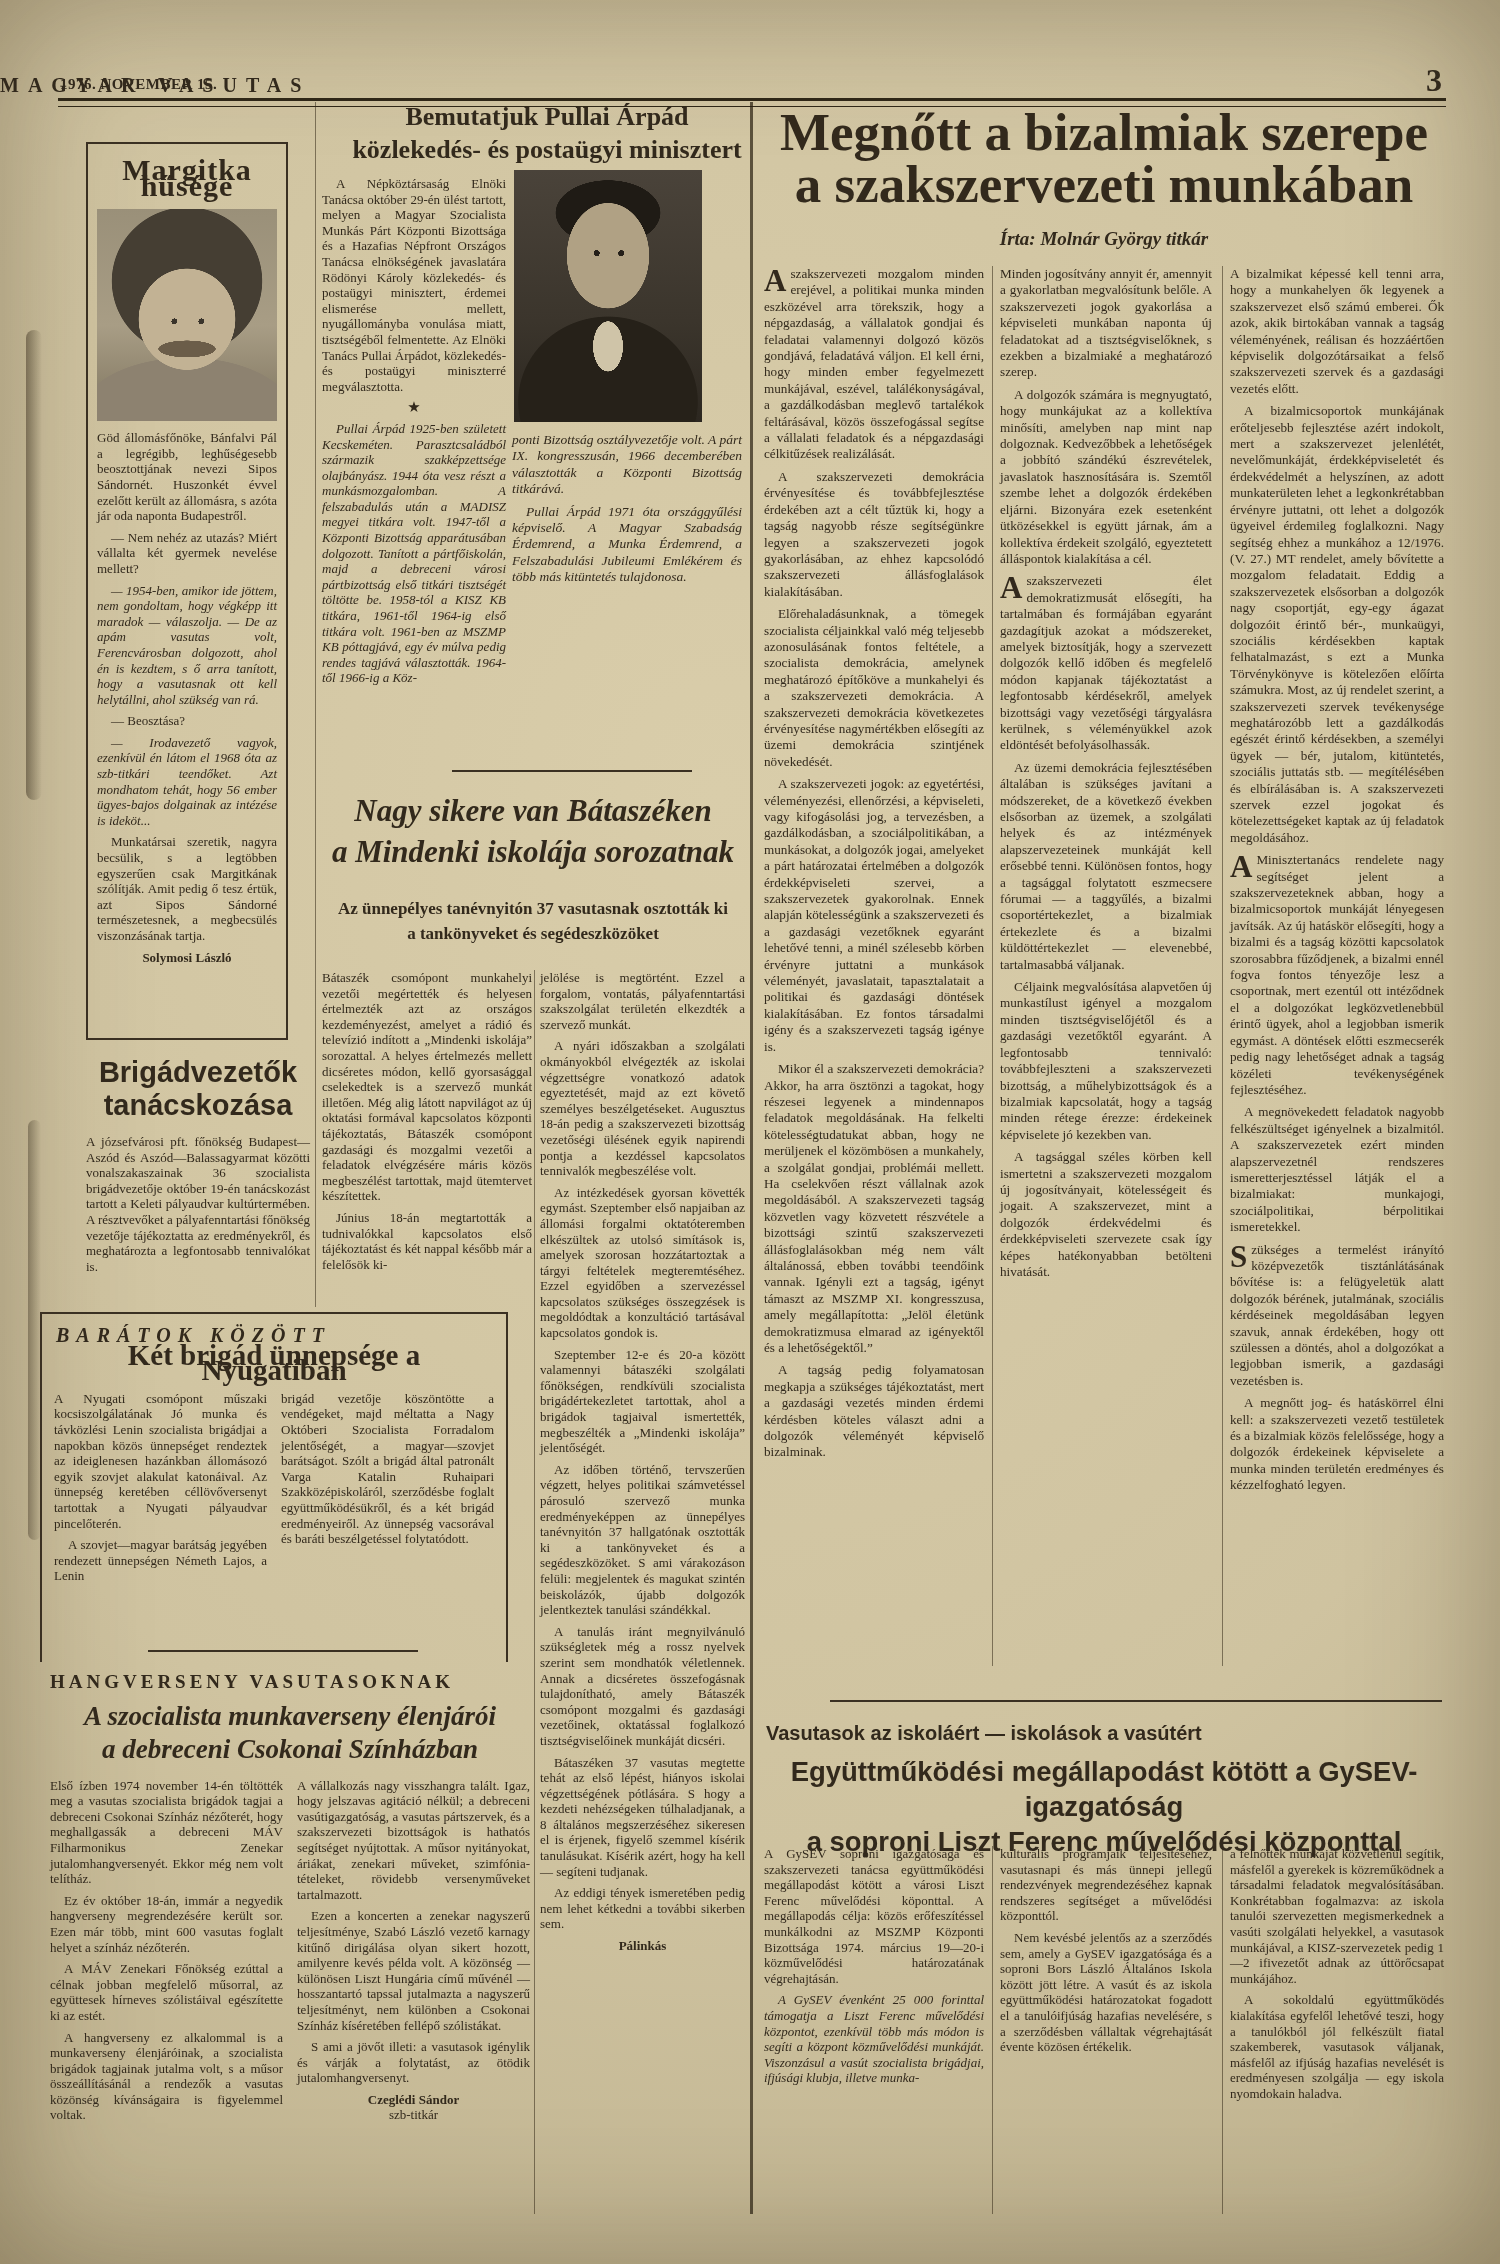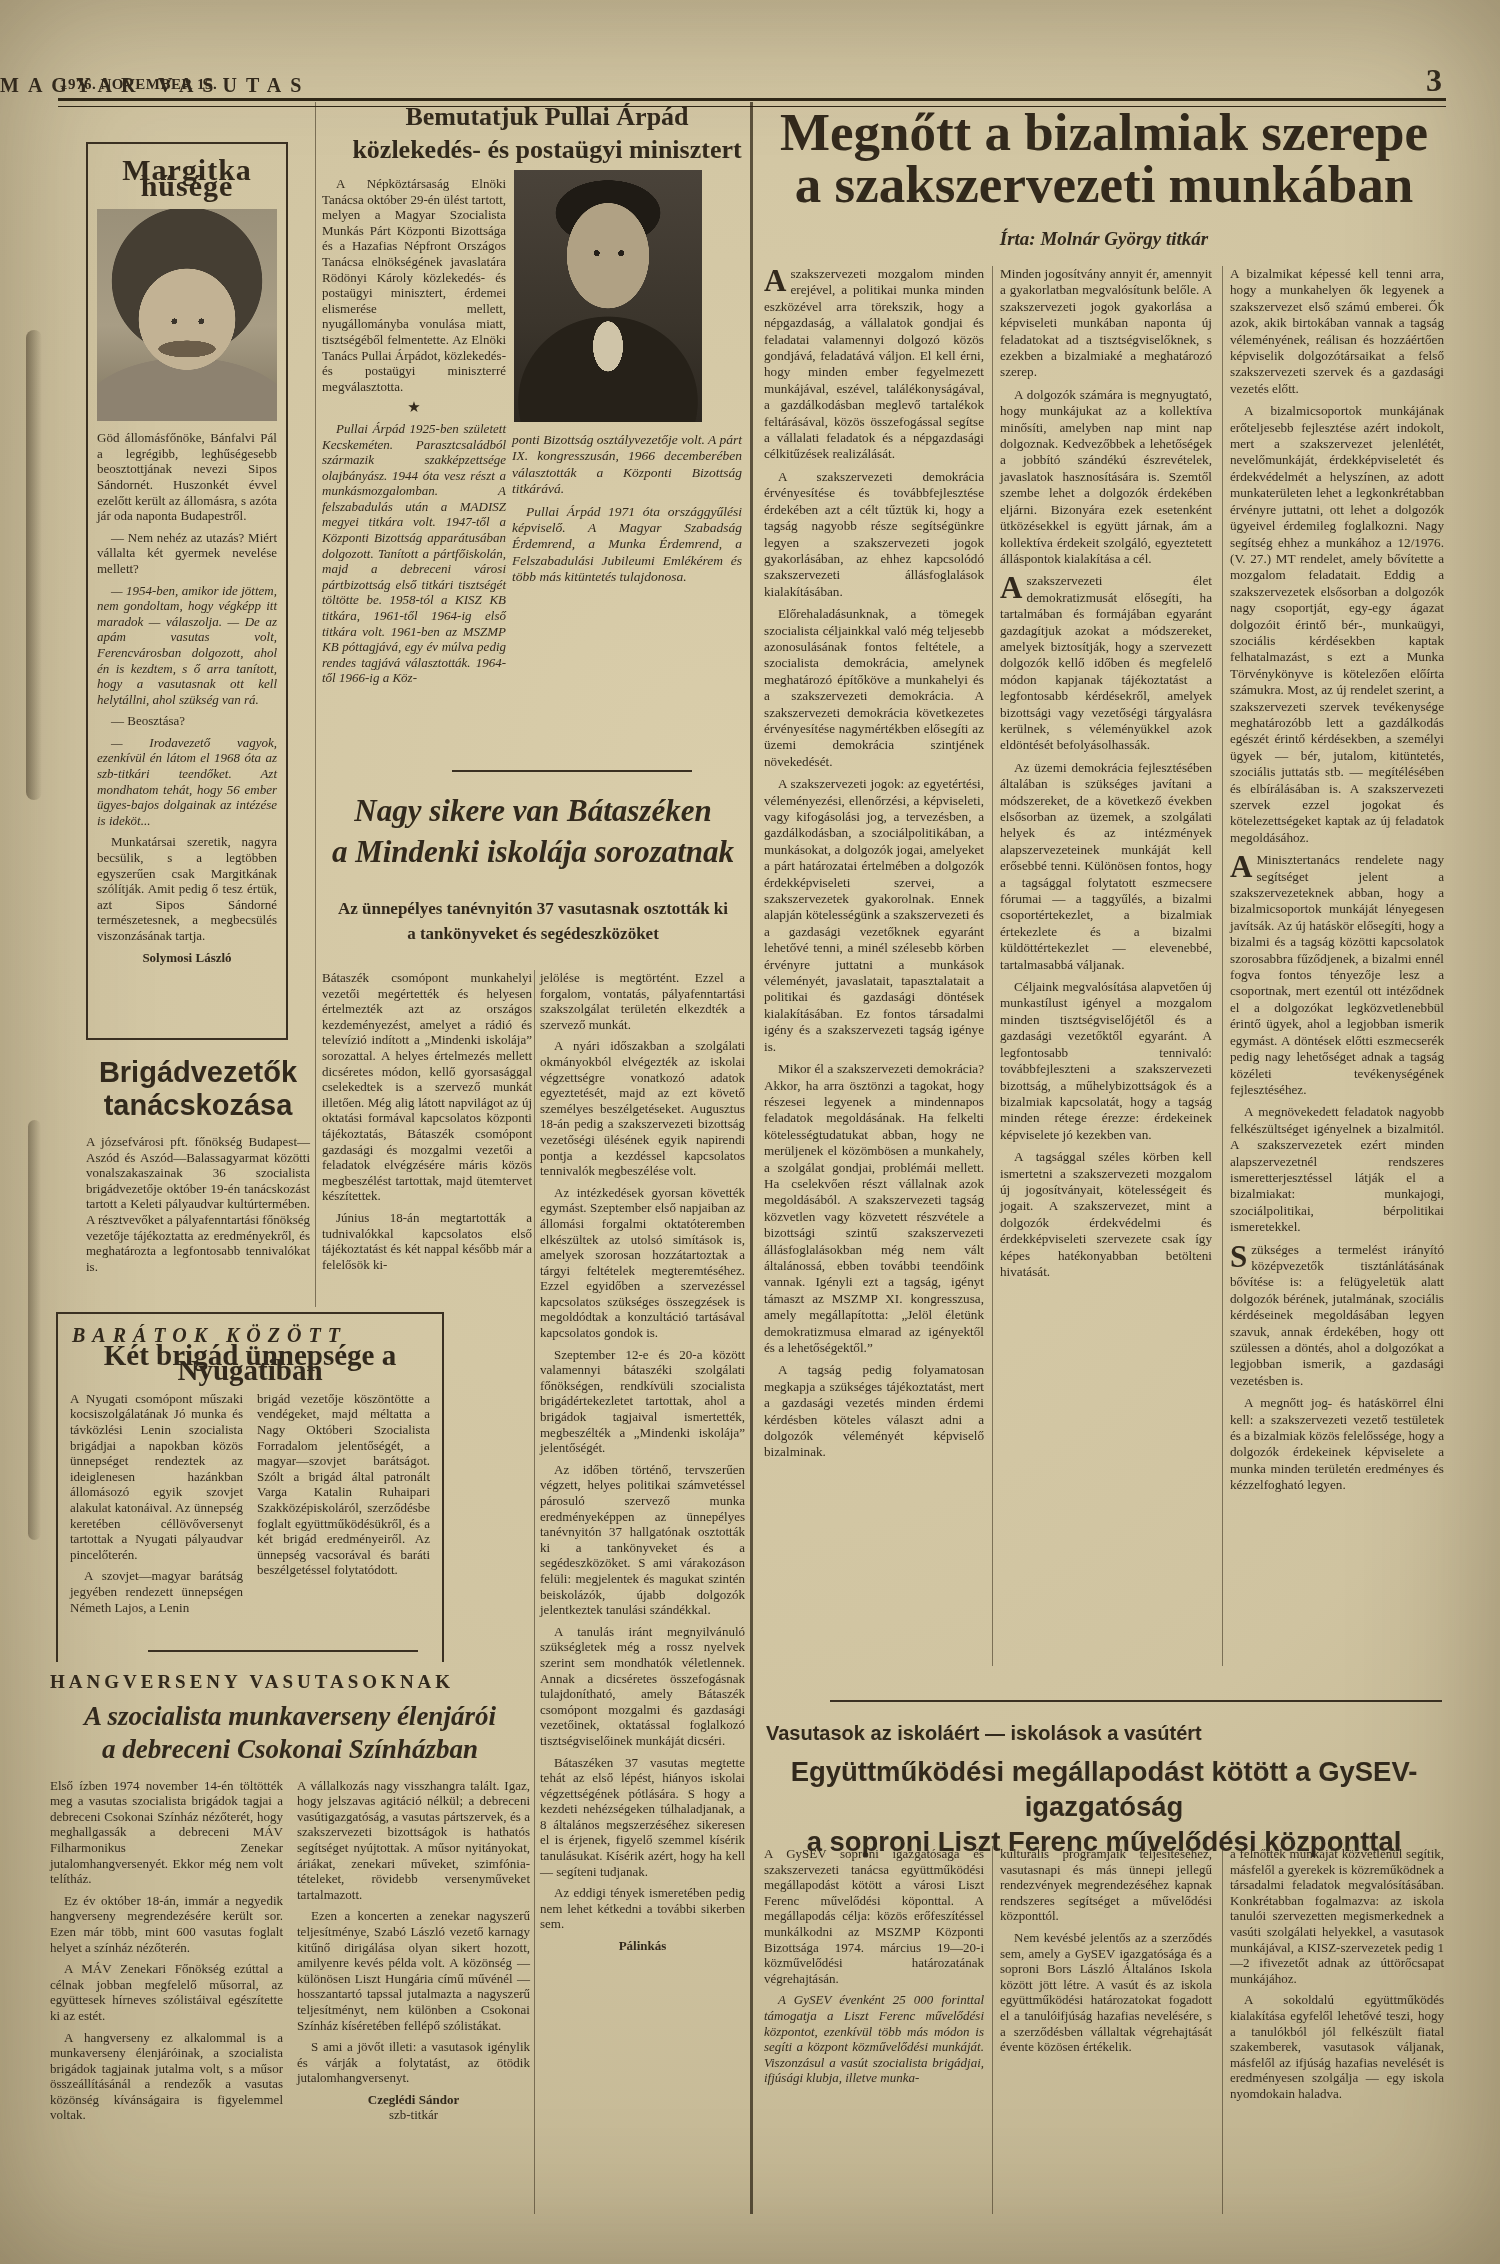--- a/index.html
+++ b/index.html
@@ -41,21 +41,21 @@
       radial-gradient(circle 3px at 57% 33%, #241f19 0 99%, transparent 100%),
       radial-gradient(ellipse 8% 10% at 50% 70%, #cfc4a8 0 99%, transparent 100%),
       radial-gradient(ellipse 22% 21% at 50% 34%, #b0a184 0 99%, transparent 100%),
       radial-gradient(ellipse 28% 13% at 50% 17%, #1f1b15 0 99%, transparent 100%),
       radial-gradient(ellipse 48% 34% at 50% 92%, #262119 0 99%, transparent 100%),
       linear-gradient(180deg,#4a433a 0%,#3b352c 60%,#2c2720 100%);}
   
   .brigad{left:86px;top:1056px;width:224px;}
   .brigad h2{margin:0 0 12px;text-align:center;font-family:"Liberation Sans",sans-serif;font-weight:bold;font-size:29px;line-height:33px;}
   
-  .baratok{left:56px;top:1312px;width:388px;height:350px;border:2px solid #3a3022;border-bottom:none;padding:10px 12px 0;box-sizing:border-box;}
+  .baratok{left:40px;top:1312px;width:468px;height:350px;border:2px solid #3a3022;border-bottom:none;padding:10px 12px 0;box-sizing:border-box;}
   .baratok .kicker{font-style:italic;font-weight:bold;font-size:20px;letter-spacing:7px;margin:4px 0 4px 2px;}
   .baratok h2{margin:2px 0 12px;text-align:center;font-size:29px;font-weight:bold;}
   .cols{display:flex;gap:14px;}
   .cols>div{flex:1;}
   
   .hang{left:50px;top:1674px;width:480px;}
   .hang .kicker{font-size:19px;letter-spacing:4px;font-weight:600;}
   .hang h2{margin:10px 0 12px;text-align:center;font-style:italic;font-weight:600;font-size:27px;line-height:33px;}
   .sig2{text-align:center;text-indent:0;margin-top:6px;}
   .sig2 .n{font-weight:bold;}

